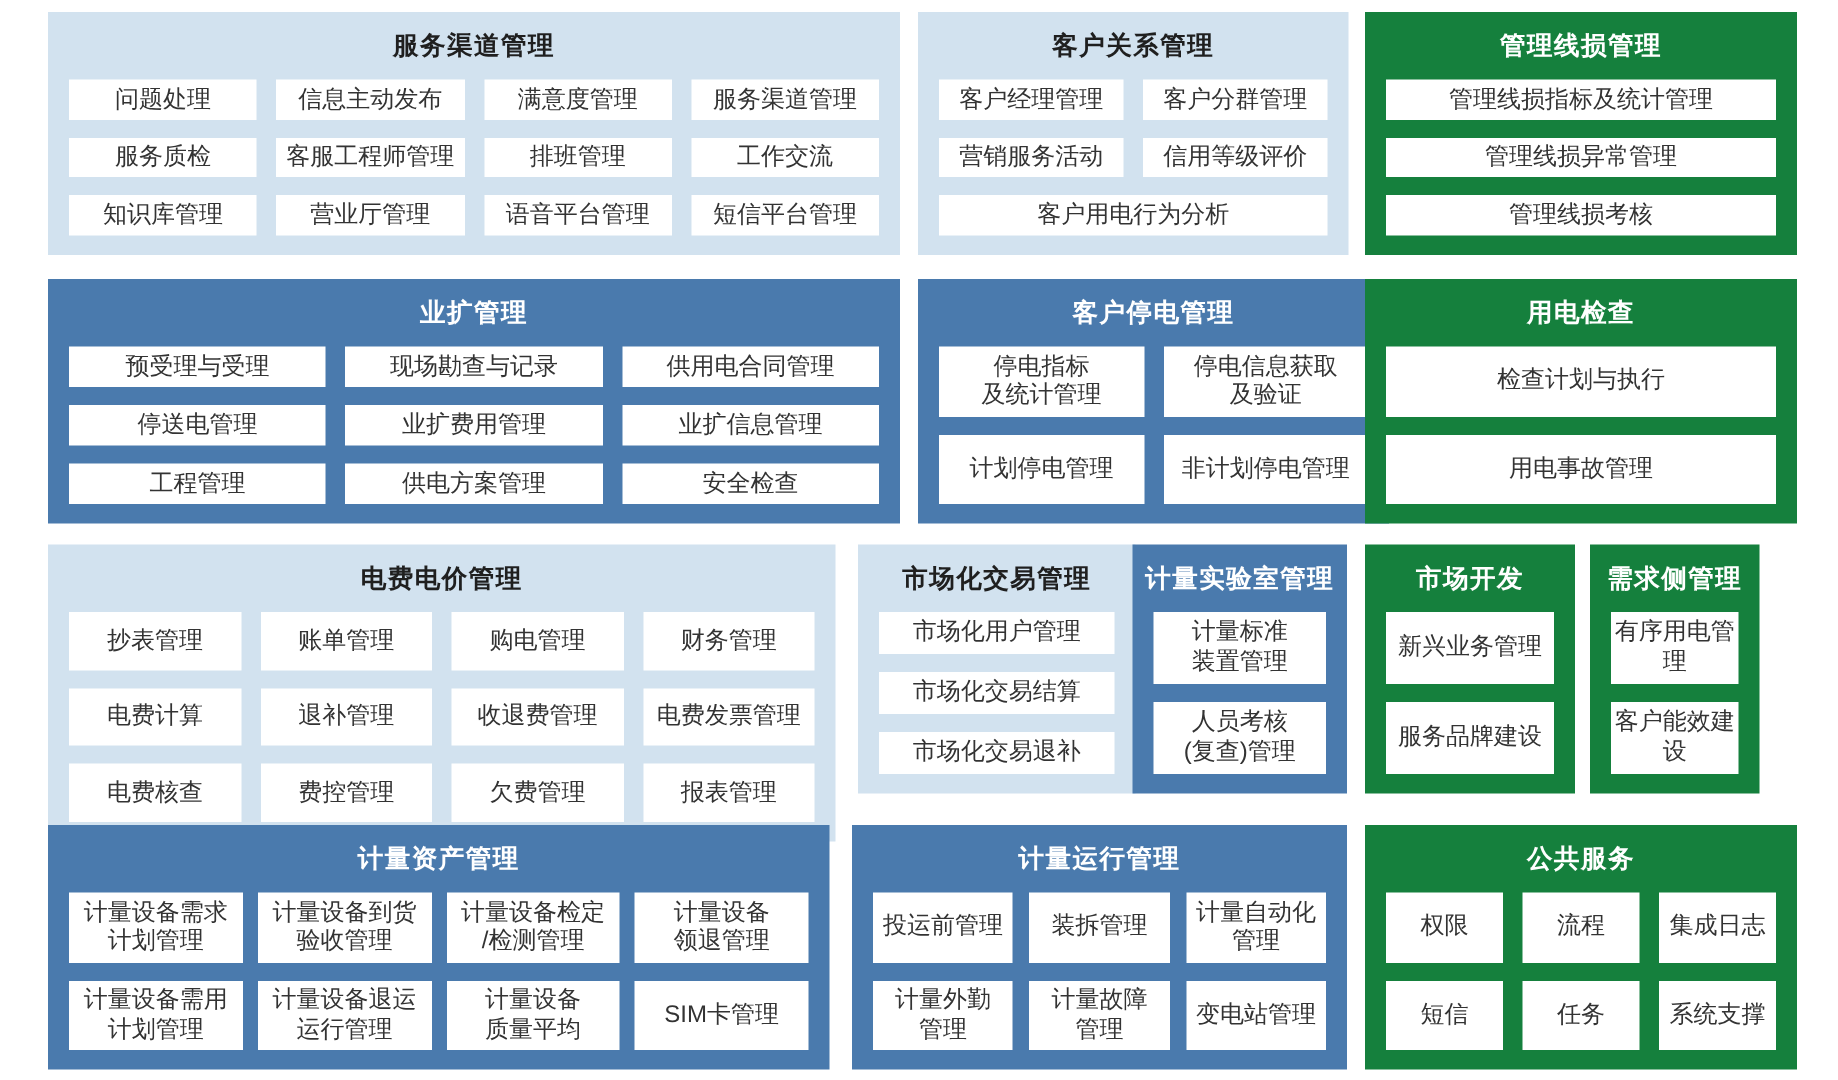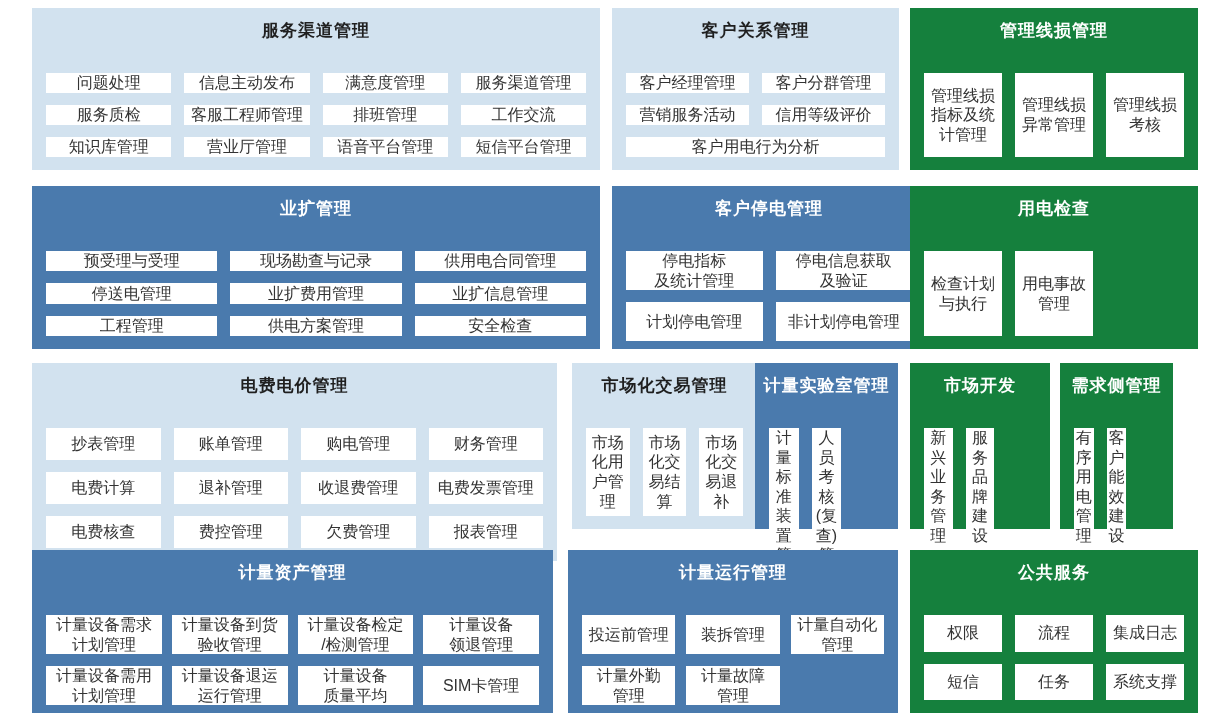--- a/index.html
+++ b/index.html
@@ -1,25 +1,25 @@
 <!DOCTYPE html>
 <html><head>
 <meta charset="utf-8">
 <style>
   html,body{margin:0;padding:0;background:#ffffff;}
   body{font-family:"Liberation Sans","DejaVu Sans",sans-serif;}
   .canvas{position:relative;width:1225px;height:720px;background:#ffffff;overflow:hidden;}
-  .block{position:absolute;display:flex;flex-direction:column;box-sizing:border-box;gap:20px;}
+  .block{position:absolute;display:flex;flex-direction:column;box-sizing:border-box;}
   .theme-light{background:#d2e2ef;}
   .theme-dark{background:#4a7aad;}
   .theme-green{background:#15803d;}
   .block-title{flex:0 0 auto;padding:11px 0 9px;text-align:center;font-size:17px;font-weight:bold;letter-spacing:1px;color:#1f1f1f;}
   .theme-dark .block-title,.theme-green .block-title{color:#ffffff;}
   .items{flex:1;display:grid;grid-auto-rows:1fr;column-gap:13px;row-gap:12px;padding:2px 14px 13px;box-sizing:border-box;}
-  .cols1{grid-template-columns:1fr 1fr 1fr;}
+  .cols1{grid-template-columns:1fr;}
   .cols2{grid-template-columns:repeat(2,1fr);}
   .cols3{grid-template-columns:repeat(3,1fr);}
   .cols4{grid-template-columns:repeat(4,1fr);}
   .item{background:#ffffff;color:#333333;font-size:16px;line-height:1.22;display:flex;align-items:center;justify-content:center;text-align:center;white-space:pre-line;box-sizing:border-box;}
   .span2{grid-column:span 2;}
 </style>
 </head>
 <body>
 
 <div class="canvas">
@@ -175,20 +175,21 @@
     <div class="block-title">计量运行管理</div>
     <div class="items cols3" style="column-gap:11px;">
       <div class="item">投运前管理</div>
       <div class="item">装拆管理</div>
       <div class="item">计量自动化
 管理</div>
       <div class="item">计量外勤
 管理</div>
       <div class="item">计量故障
 管理</div>
+      <div class="item">变电站管理</div>
     </div>
   </div>
 
   <div class="block theme-green" style="left:910px;top:550px;width:288px;height:163px;">
     <div class="block-title">公共服务</div>
     <div class="items cols3">
       <div class="item">权限</div>
       <div class="item">流程</div>
       <div class="item">集成日志</div>
       <div class="item">短信</div>

